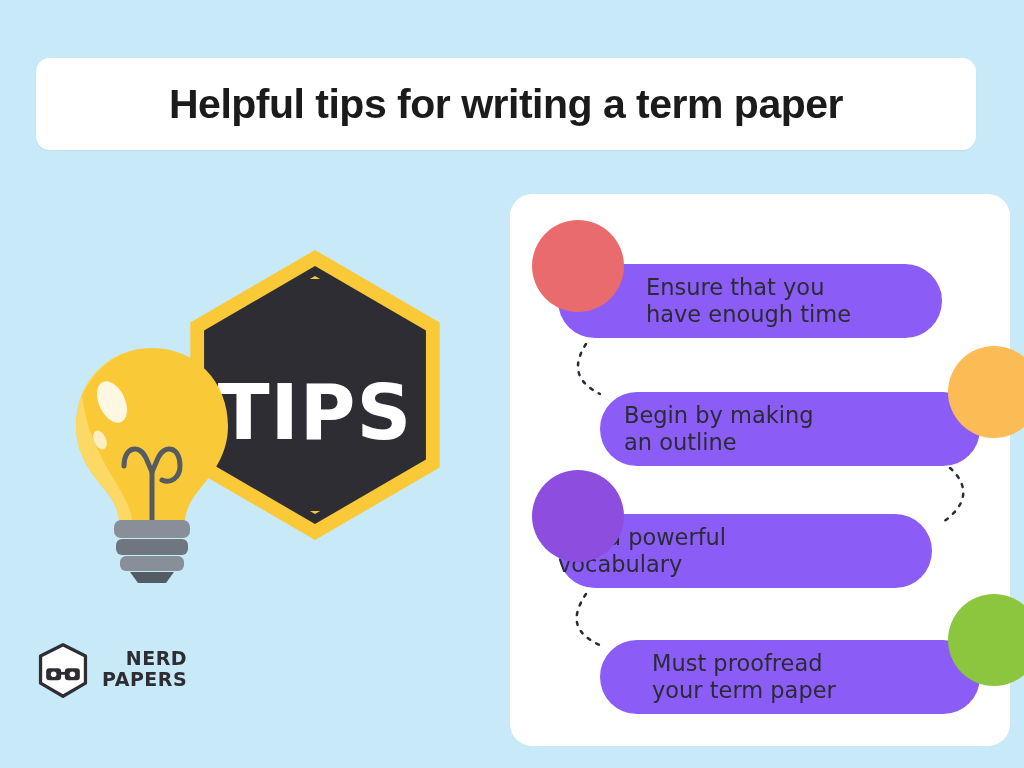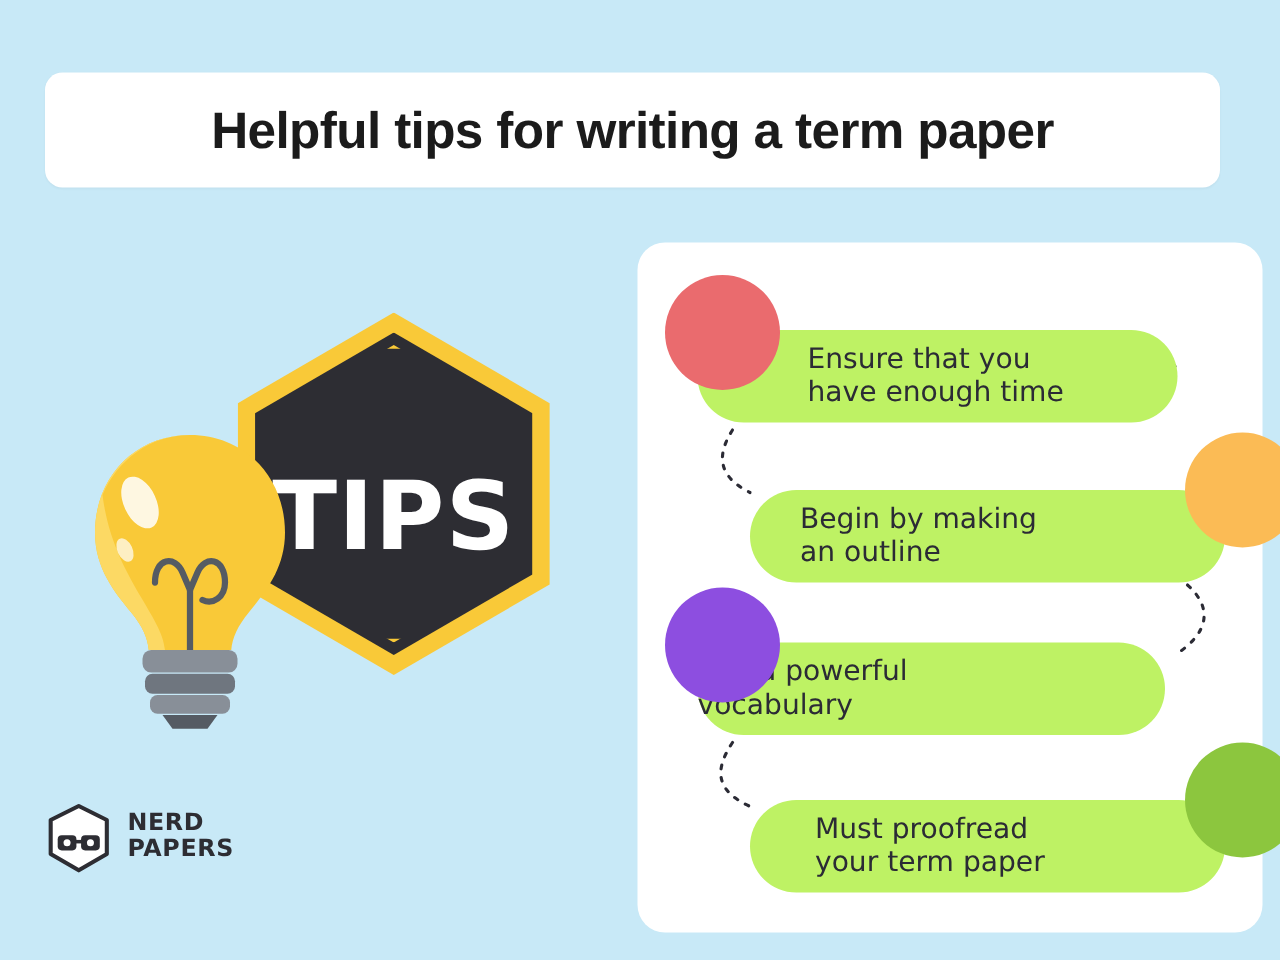--- a/index.html
+++ b/index.html
@@ -122,20 +122,21 @@
   .logo-text {
     position: absolute;
     left: 68px;
     top: 8px;
     font-family: "DejaVu Sans", sans-serif;
     font-weight: bold;
     font-size: 19px;
     color: #2d2d33;
     line-height: 21px;
     letter-spacing: 0.5px;
+    text-align: right;
   }
 
   
   .tips-card {
     position: absolute;
     left: 510px;
     top: 194px;
     width: 500px;
     height: 552px;
     background: #ffffff;
@@ -143,21 +144,21 @@
   }
 
   .tip-row {
     position: absolute;
     height: 74px;
   }
   .tip-pill {
     position: absolute;
     top: 0;
     height: 74px;
-    background: #bef264;
+    background: #8b5cf6;
     border-radius: 37px;
     display: flex;
     align-items: center;
   }
   .tip-label {
     font-family: "DejaVu Sans", sans-serif;
     font-size: 22.5px;
     color: #2b2b35;
     line-height: 27px;
     white-space: pre-line;
@@ -169,21 +170,21 @@
 
   
   .row1 { left: 22px; top: 70px; width: 410px; }
   .row1 .tip-pill { left: 26px; width: 384px; }
   .row1 .tip-label { margin-left: 88px; }
   .row1 .tip-dot { left: 0px; top: -44px; width: 92px; height: 92px; background: #ea6b6e; }
 
   
   .row2 { left: 90px; top: 198px; width: 380px; }
   .row2 .tip-pill { left: 0px; width: 380px; }
-  .row2 .tip-label { margin-left: 40px; }
+  .row2 .tip-label { margin-left: 24px; }
   .row2 .tip-dot { left: 348px; top: -46px; width: 92px; height: 92px; background: #fbbb55; }
 
   
   .row3 { left: 22px; top: 320px; width: 400px; }
   .row3 .tip-pill { left: 26px; width: 374px; }
   .row3 .tip-label { }
   .row3 .tip-dot { left: 0px; top: -44px; width: 92px; height: 92px; background: #8d4ee0; }
 
   
   .row4 { left: 90px; top: 446px; width: 380px; }

